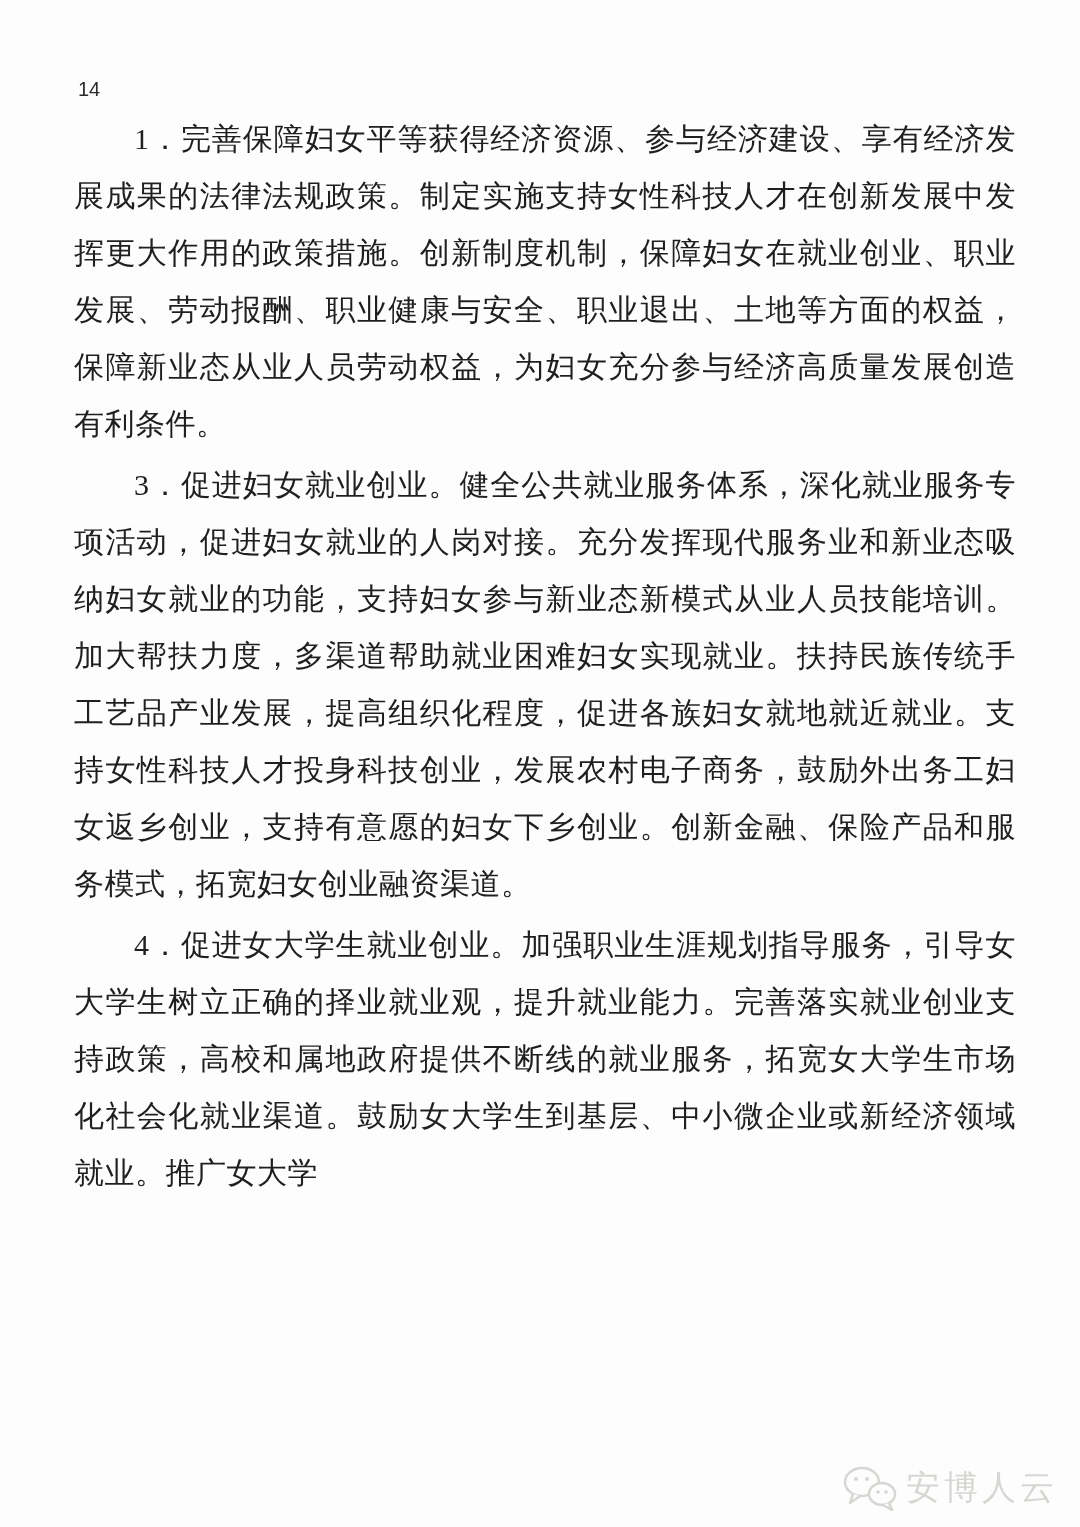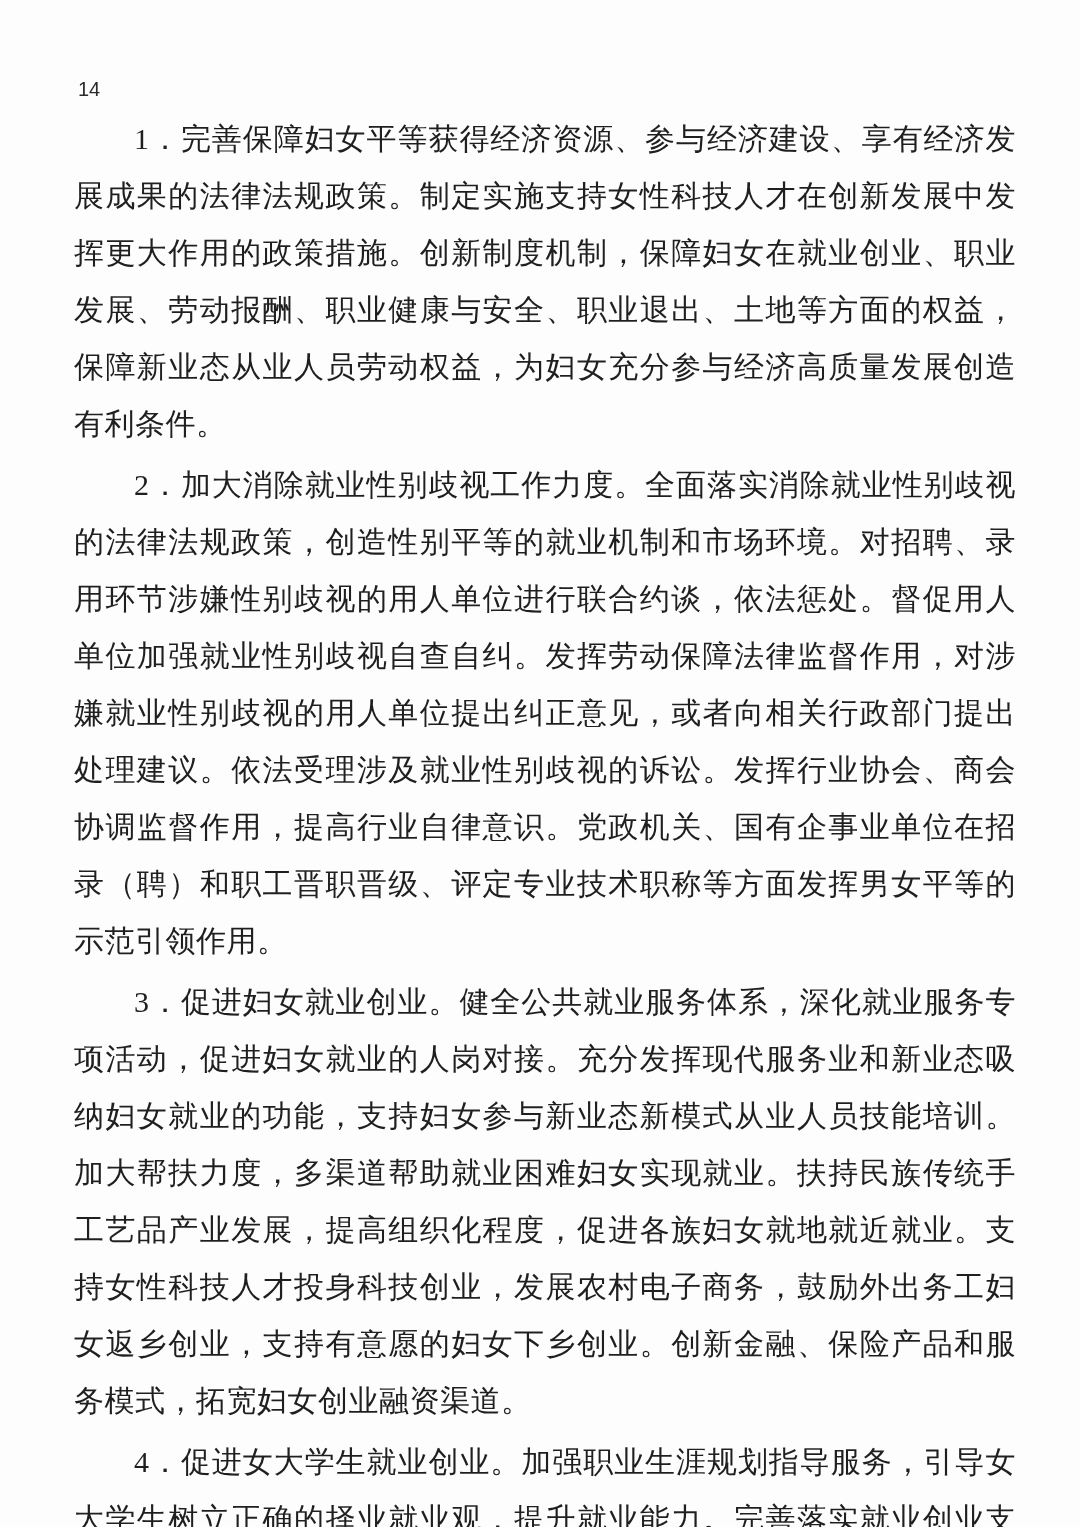--- a/index.html
+++ b/index.html
@@ -63,19 +63,35 @@
 </style>
 </head>
 <body>
 
 <div class="page">
 
   <div class="page-number">14</div>
 
   <div class="doc-body">
     <p>1．完善保障妇女平等获得经济资源、参与经济建设、享有经济发展成果的法律法规政策。制定实施支持女性科技人才在创新发展中发挥更大作用的政策措施。创新制度机制，保障妇女在就业创业、职业发展、劳动报酬、职业健康与安全、职业退出、土地等方面的权益，保障新业态从业人员劳动权益，为妇女充分参与经济高质量发展创造有利条件。</p>
-    <p>2．加大消除就业性别歧视工作力度。全面落实消除就业性别歧视的法律法规政策，创造性别平等的就业机制和市场环境。对招聘、录用环节涉嫌性别歧视的用人单位进行联合约谈，依法惩处。督促用人单位加强就业性别歧视自查自纠。发挥劳动保障法律监督作用，对涉嫌就业性别歧视的用人单位提出纠正意见，或者向相关行政部门提出处理建议。依法受理涉及就业性别歧视的诉讼。发挥行业协会、商会协调监督作用，提高行业自律意识。党政机关、国有企事业单位在招录（聘）和职工晋职晋级、评定专业技术职称等方面发挥男女平等的示范引领作用。</p>
     <p>3．促进妇女就业创业。健全公共就业服务体系，深化就业服务专项活动，促进妇女就业的人岗对接。充分发挥现代服务业和新业态吸纳妇女就业的功能，支持妇女参与新业态新模式从业人员技能培训。加大帮扶力度，多渠道帮助就业困难妇女实现就业。扶持民族传统手工艺品产业发展，提高组织化程度，促进各族妇女就地就近就业。支持女性科技人才投身科技创业，发展农村电子商务，鼓励外出务工妇女返乡创业，支持有意愿的妇女下乡创业。创新金融、保险产品和服务模式，拓宽妇女创业融资渠道。</p>
     <p>4．促进女大学生就业创业。加强职业生涯规划指导服务，引导女大学生树立正确的择业就业观，提升就业能力。完善落实就业创业支持政策，高校和属地政府提供不断线的就业服务，拓宽女大学生市场化社会化就业渠道。鼓励女大学生到基层、中小微企业或新经济领域就业。推广女大学</p>
   </div>
 
+  <div class="watermark">
+    <span class="wechat-icon">
+      <svg width="56" height="46" viewBox="0 0 56 46" xmlns="http://www.w3.org/2000/svg">
+
+        <ellipse cx="20" cy="17" rx="17" ry="14" fill="none" stroke="#d6d6d2" stroke-width="2.5"></ellipse>
+        <path d="M11 29 L8 38 L18 31" fill="#fdfdfd" stroke="#d6d6d2" stroke-width="2.5" stroke-linejoin="round"></path>
+        <circle cx="14" cy="14" r="2.1" fill="#d6d6d2"></circle>
+        <circle cx="25" cy="14" r="2.1" fill="#d6d6d2"></circle>
+
+        <ellipse cx="40" cy="29" rx="13" ry="11" fill="#fdfdfd" stroke="#d6d6d2" stroke-width="2.5"></ellipse>
+        <path d="M47 38 L50 45 L41 40" fill="#fdfdfd" stroke="#d6d6d2" stroke-width="2.5" stroke-linejoin="round"></path>
+        <circle cx="36" cy="27" r="1.8" fill="#d6d6d2"></circle>
+        <circle cx="44" cy="27" r="1.8" fill="#d6d6d2"></circle>
+      </svg>
+    </span>
+    <span class="watermark-text">安博人云</span>
+  </div>
 
 </div>
 
 </body></html>

